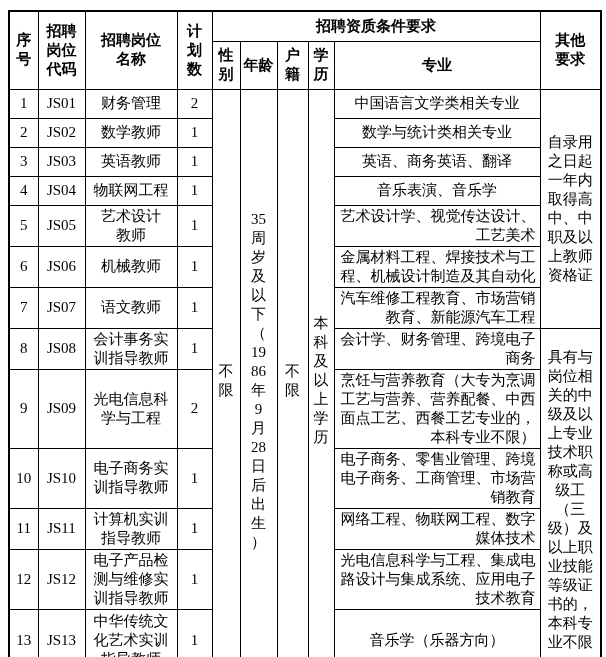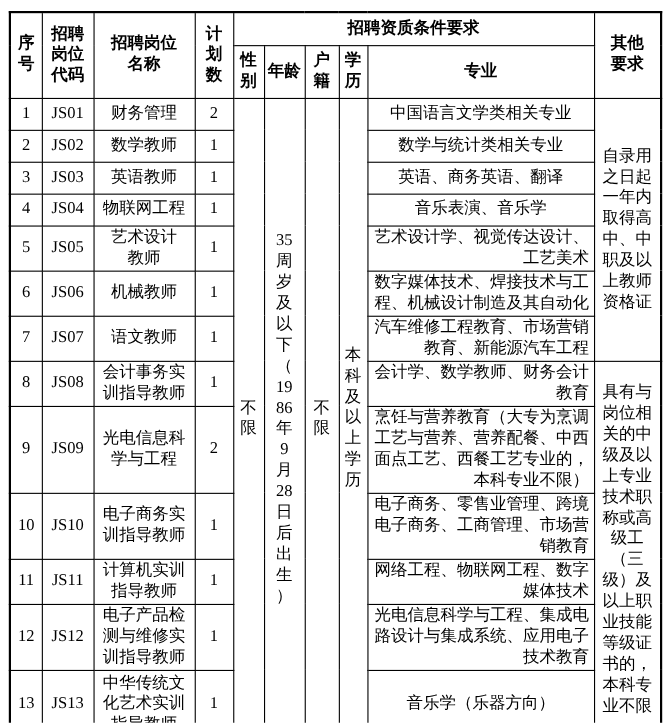--- a/index.html
+++ b/index.html
@@ -134,37 +134,37 @@
 教师</td>
     <td>1</td>
     <td class="major-left">艺术设计学、视觉传达设计、工艺美术</td>
   </tr>
 
   <tr class="r6">
     <td>6</td>
     <td>JS06</td>
     <td class="pre">机械教师</td>
     <td>1</td>
-    <td class="major-left">数字媒体技术、焊接技术与工程、机械设计制造及其自动化</td>
+    <td class="major-left">金属材料工程、焊接技术与工程、机械设计制造及其自动化</td>
   </tr>
 
   <tr class="r7">
     <td>7</td>
     <td>JS07</td>
     <td class="pre">语文教师</td>
     <td>1</td>
     <td class="major-left">汽车维修工程教育、市场营销教育、新能源汽车工程</td>
   </tr>
 
   <tr class="r8">
     <td>8</td>
     <td>JS08</td>
     <td class="pre">会计事务实训指导教师</td>
     <td>1</td>
-    <td class="major-left">会计学、数学教师、财务会计教育</td>
+    <td class="major-left">会计学、财务管理、跨境电子商务</td>
     <td rowspan="6" class="othercell">具有与岗位相关的中级及以上专业技术职称或高级工（三级）及以上职业技能等级证书的，本科专业不限</td>
   </tr>
 
   <tr class="r9">
     <td>9</td>
     <td>JS09</td>
     <td class="pre">光电信息科学与工程</td>
     <td>2</td>
     <td class="major-left">烹饪与营养教育（大专为烹调工艺与营养、营养配餐、中西面点工艺、西餐工艺专业的，本科专业不限）</td>
   </tr>

